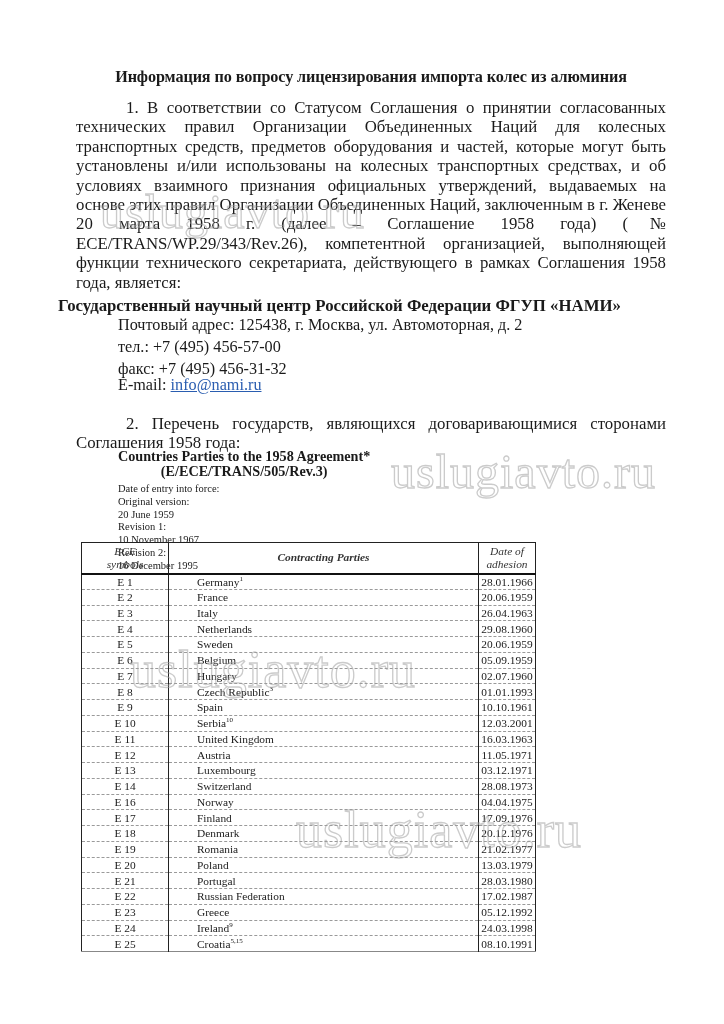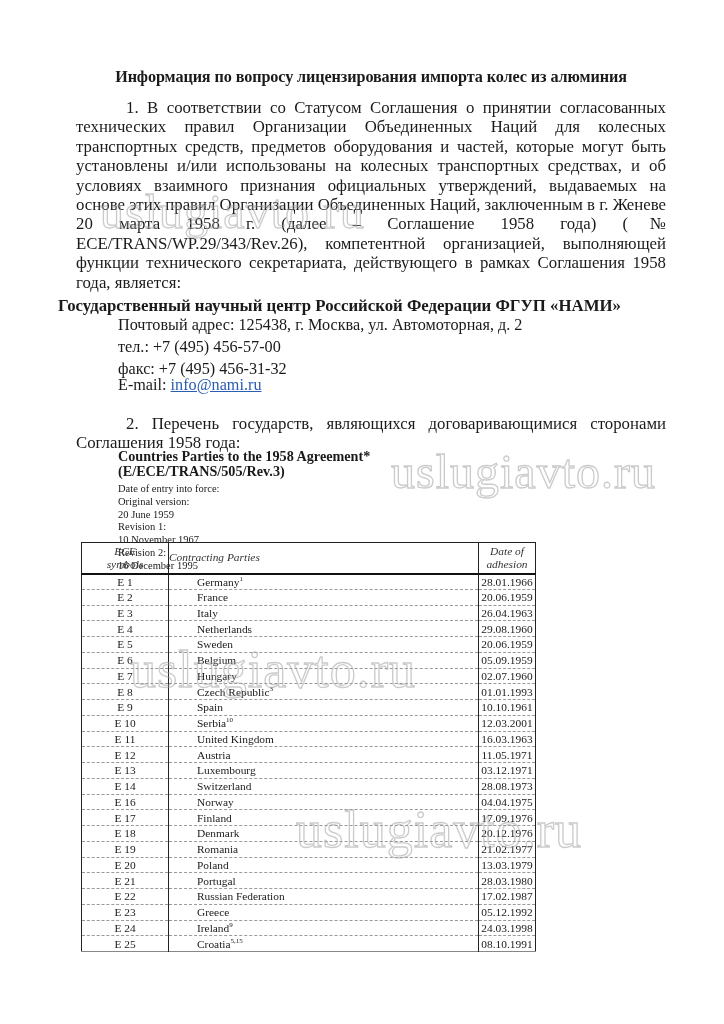--- a/index.html
+++ b/index.html
@@ -29,42 +29,42 @@
     #c-addr { top: 316px; }
     #c-tel  { top: 338px; }
     #c-fax  { top: 360px; }
     #c-mail { top: 376px; }
     .contact a { color: #2a5db0; text-decoration: underline; }
 
     #p2 { top: 414px; }
 
     .agreement-title {
       position: absolute; left: 110px; top: 449px;
-      font-weight: bold; font-size: 14.2px; line-height: 15px; white-space: nowrap;
+      font-weight: bold; font-size: 14.2px; line-height: 15px; white-space: nowrap; text-align: center;
     }
     .entry-block { position: absolute; left: 110px; top: 483px; font-size: 10.5px; line-height: 12.8px; }
     .entry-row { display: flex; flex-direction: column; }
     .entry-row .lbl { width: 131px; }
     .entry-row .rev { width: 101px; }
     .entry-row .dt { width: 120px; }
 
     .ece-table {
       position: absolute; left: 73px; top: 542px; width: 455px;
       border-collapse: collapse; font-size: 11.4px;
       border-top: 1px solid #222; border-left: 1px solid #222; border-right: 1.4px solid #222;
       border-bottom: 1px solid #888;
     }
     .ece-table th {
       font-weight: normal; font-style: italic; font-size: 11.4px; color: #333;
       height: 31px; line-height: 13px; border-bottom: 2px solid #111;
     }
     .ece-table td { height: 15.75px; line-height: 14px; padding: 0; border-bottom: 1px dashed #9a9a9a; }
     .ece-table .c1 { width: 87px; text-align: center; border-right: 1.4px solid #222; }
     .ece-table .c2 { width: 310px; text-align: left; padding-left: 28px; border-right: 1px solid #222; }
-    .ece-table th.c2 { padding-left: 0; }
+    .ece-table th.c2 { text-align: center; padding-left: 0; font-weight: bold; }
     .ece-table .c3 { text-align: center; }
     .ece-table sup { font-size: 7px; vertical-align: 5px; line-height: 0; }
 
     .watermark {
       position: absolute; font-family: Liberation Serif, serif; font-size: 54px;
       color: rgba(255,255,255,0.0); -webkit-text-stroke: 1.3px rgba(160,160,160,0.55);
       letter-spacing: 1px; pointer-events: none; white-space: nowrap;
     }
     #wm1 { left: 92px; top: 184px; font-size: 48px; }
     #wm2 { left: 383px; top: 444px; font-size: 48px; }

